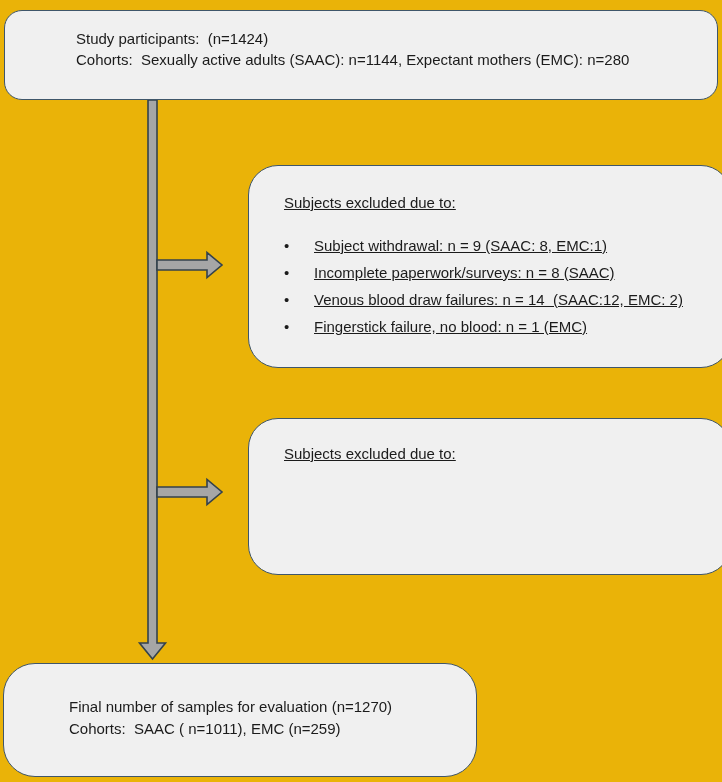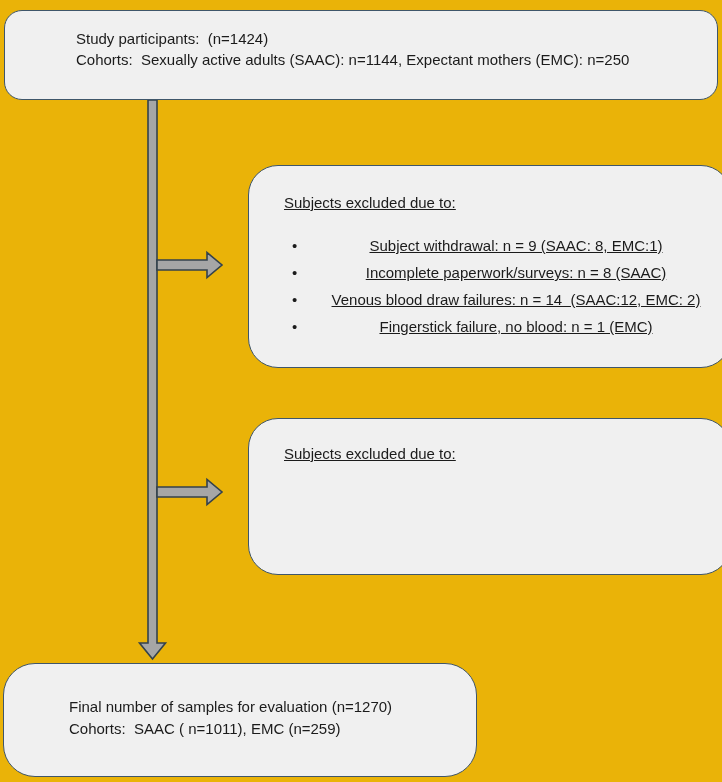--- a/index.html
+++ b/index.html
@@ -72,23 +72,22 @@
     top: 418px;
     height: 157px;
   }
   .excl-heading {
     font-size: 15px;
     line-height: 21px;
     white-space: pre-wrap;
   }
   .excl-list {
     list-style: none;
-    margin: 8px;
+    margin: 0;
     padding: 0;
-    text-align: center;
   }
   .excl-box-1 .excl-list { margin-top: 19px; }
   .excl-box-2 .excl-list { margin-top: 24px; }
   .excl-list li {
     position: relative;
     padding-left: 30px;
     font-size: 15px;
     line-height: 27px;
     white-space: pre-wrap;
   }
@@ -119,21 +118,21 @@
 <div class="canvas">
 
   <svg class="arrows-layer" viewBox="0 0 722 782" xmlns="http://www.w3.org/2000/svg">
     <polygon class="arrow" points="148,100 157,100 157,643 165.5,643 152.5,659 139.5,643 148,643"></polygon>
     <polygon class="arrow" points="157,260 207,260 207,252.5 222,265 207,277.5 207,270 157,270"></polygon>
     <polygon class="arrow" points="157,487 207,487 207,479.5 222,492 207,504.5 207,497 157,497"></polygon>
   </svg>
 
   <div class="box top-box">
     <div class="line">Study participants:  (n=1424)</div>
-    <div class="line">Cohorts:  Sexually active adults (SAAC): n=1144, Expectant mothers (EMC): n=250</div>
+    <div class="line">Cohorts:  Sexually active adults (SAAC): n=1144, Expectant mothers (EMC): n=280</div>
   </div>
 
   <div class="box excl-box excl-box-1">
     <div class="excl-heading">Subjects excluded due to:</div>
     <ul class="excl-list">
       <li>Subject withdrawal: n = 9 (SAAC: 8, EMC:1)</li>
       <li>Incomplete paperwork/surveys: n = 8 (SAAC)</li>
       <li>Venous blood draw failures: n = 14  (SAAC:12, EMC: 2)</li>
       <li>Fingerstick failure, no blood: n = 1 (EMC)</li>
     </ul>

